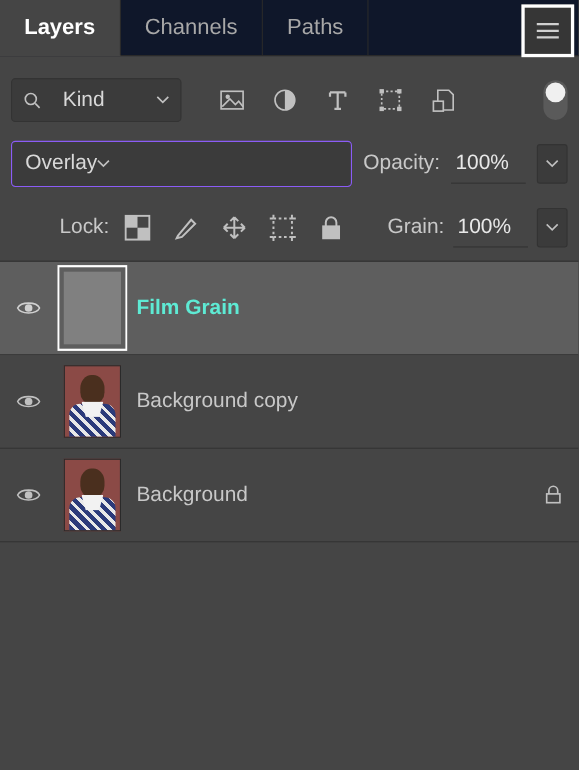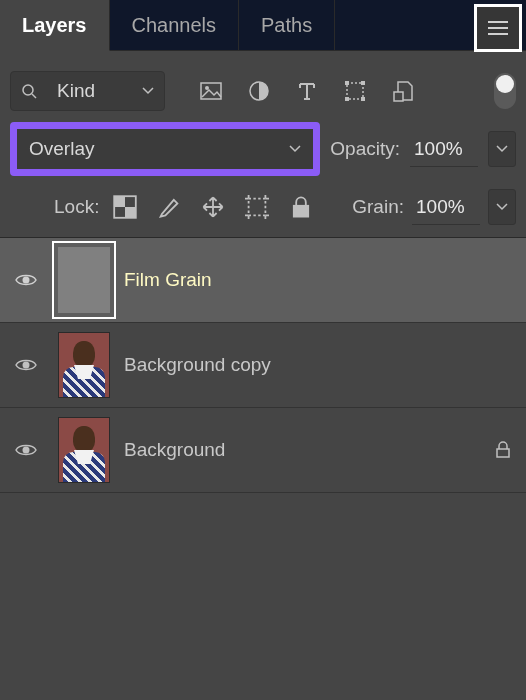--- a/index.html
+++ b/index.html
@@ -110,24 +110,23 @@
     top:2px; left:2px;
     width:18px; height:18px;
     border-radius:50%;
     background: #f0f0f0;
   }
   
   .blend-select {
     flex: 1;
     display:flex;
     align-items:center;
-    justify-content:space-between;
     height: 40px;
     padding: 0 12px;
-    border: 7px solid #8b5cf6;
+    border: 1px solid #8b5cf6;
     border-radius: 4px;
     background: #3b3b3b;
     font-size: 19px;
     color:#d8d8d8;
     cursor:pointer;
   }
   .label { font-size:19px; color:#c8c8c8; }
   .value-box {
     display:flex; align-items:center;
     height: 34px;
@@ -158,21 +157,21 @@
   .layers-list { margin: 0 -10px; }
   .layer-row {
     height: 84px;
     display:flex;
     align-items:center;
     border-bottom: 1px solid #333;
     padding: 0 10px 0 8px;
     gap: 14px;
     cursor:pointer;
   }
-  .layer-row.selected { background:#5e5e5e; color:#fef9c3; }
+  .layer-row.selected { background:#5e5e5e; color:#5eead4;font-weight:bold; }
   .vis-eye { width:36px; display:flex; justify-content:center; cursor:pointer; }
   .eye svg { width:22px; height:16px; }
   .thumb {
     width: 52px;
     height: 66px;
     box-sizing: border-box;
     display:flex; align-items:center; justify-content:center;
   }
   .thumb.selected {
     background: #808080;

